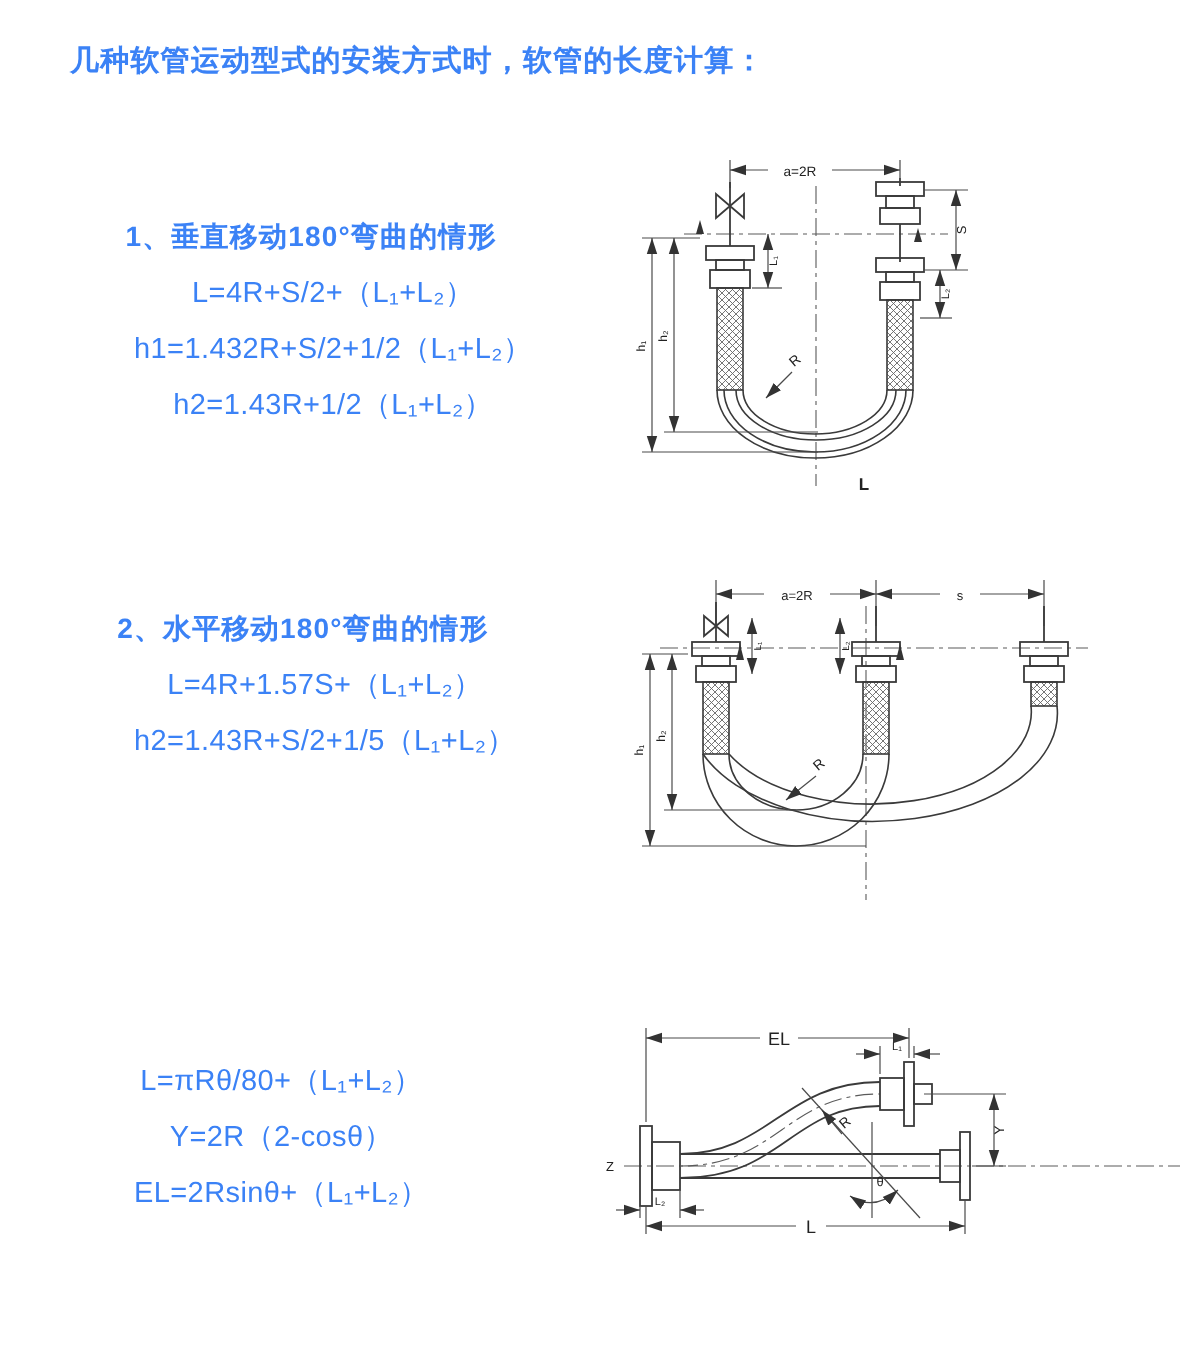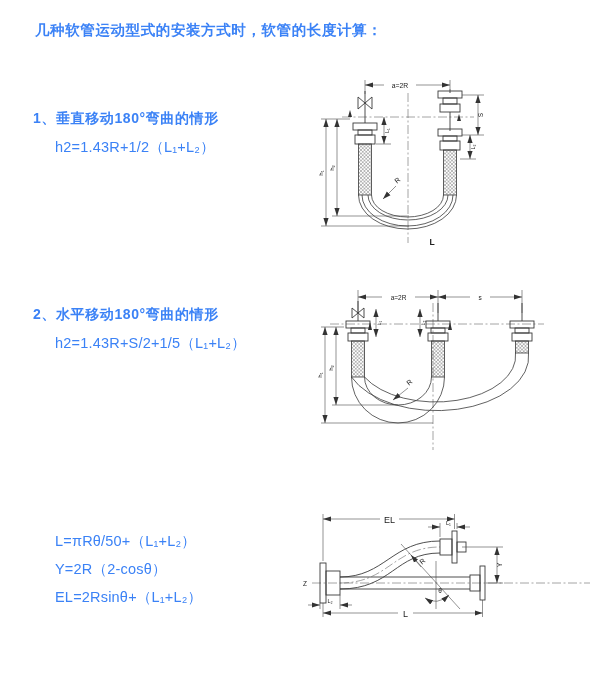--- a/index.html
+++ b/index.html
@@ -3,21 +3,21 @@
 <meta charset="utf-8">
 <style>
   html,body{margin:0;padding:0;background:#fff;}
   .page{
     position:relative;width:600px;height:675px;background:#fff;overflow:hidden;
     font-family:"Liberation Sans","DejaVu Sans",sans-serif;color:#3b82f6;padding-left:12px;
   }
   .title{
     position:absolute;left:35px;top:21px;font-size:14.5px;font-weight:700;letter-spacing:.6px;
   }
-  .section{position:absolute;left:33px;}
+  .section{position:absolute;left:45px;text-align:center;}
   .sec-heading{font-size:14px;font-weight:700;letter-spacing:.6px;line-height:17px;}
   .formula{font-size:14.5px;font-weight:400;letter-spacing:.2px;line-height:16px;margin:12px 0 0 22px;}
   #sec1{top:110px;}
   #sec2{top:306px;}
   #sec3{top:521px;}
   svg{position:absolute;overflow:visible;}
   #d1{left:312px;top:73px;}
   #d2{left:312px;top:283px;}
   #d3{left:300px;top:503px;}
   svg text{fill:#222;font-family:"Liberation Sans","DejaVu Sans",sans-serif;}
@@ -29,30 +29,33 @@
 </style>
 </head>
 <body>
 
 <div class="page">
 
   <div class="title">几种软管运动型式的安装方式时，软管的长度计算：</div>
 
   <div class="section" id="sec1">
     <div class="sec-heading">1、垂直移动180°弯曲的情形</div>
+    <div class="formula">L=4R+S/2+（L₁+L₂）</div>
+    <div class="formula">h1=1.432R+S/2+1/2（L₁+L₂）</div>
     <div class="formula">h2=1.43R+1/2（L₁+L₂）</div>
   </div>
 
   <div class="section" id="sec2">
     <div class="sec-heading">2、水平移动180°弯曲的情形</div>
+    <div class="formula">L=4R+1.57S+（L₁+L₂）</div>
     <div class="formula">h2=1.43R+S/2+1/5（L₁+L₂）</div>
   </div>
 
   <div class="section" id="sec3">
-    <div class="formula">L=πRθ/50+（L₁+L₂）</div>
+    <div class="formula">L=πRθ/80+（L₁+L₂）</div>
     <div class="formula">Y=2R（2-cosθ）</div>
     <div class="formula">EL=2Rsinθ+（L₁+L₂）</div>
   </div>
 
   <svg id="d1" width="270" height="184" viewBox="0 0 270 184">
     <defs>
       <marker id="ar1" markerUnits="userSpaceOnUse" markerWidth="8" markerHeight="6.4" refX="8" refY="3.2" orient="auto-start-reverse">
         <path d="M0,0.6 L8,3.2 L0,5.8 Z" fill="#333"></path>
       </marker>
       <pattern id="hp1" width="3.5" height="3.5" patternUnits="userSpaceOnUse">

